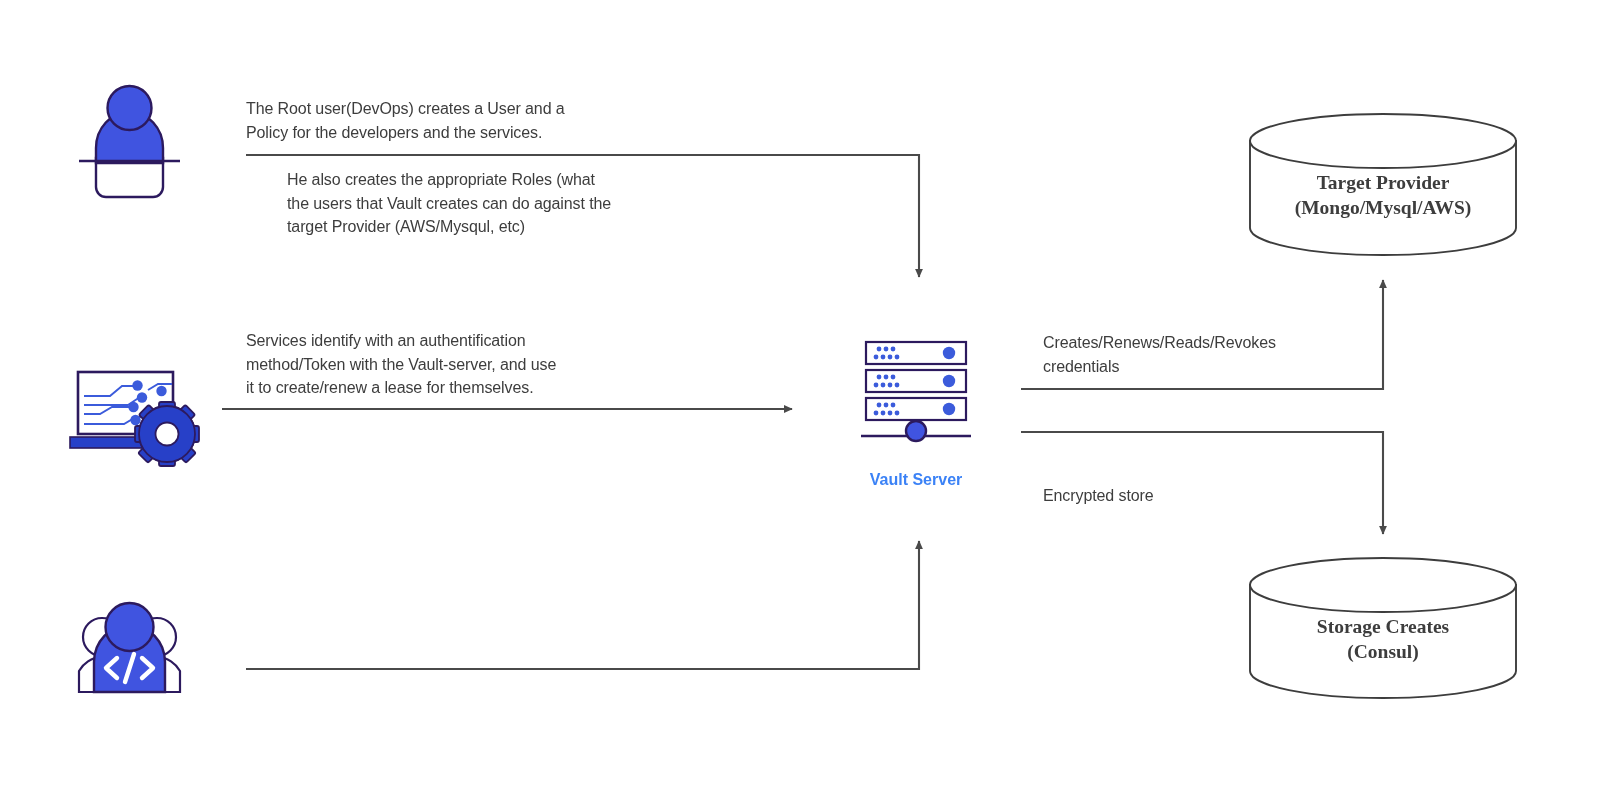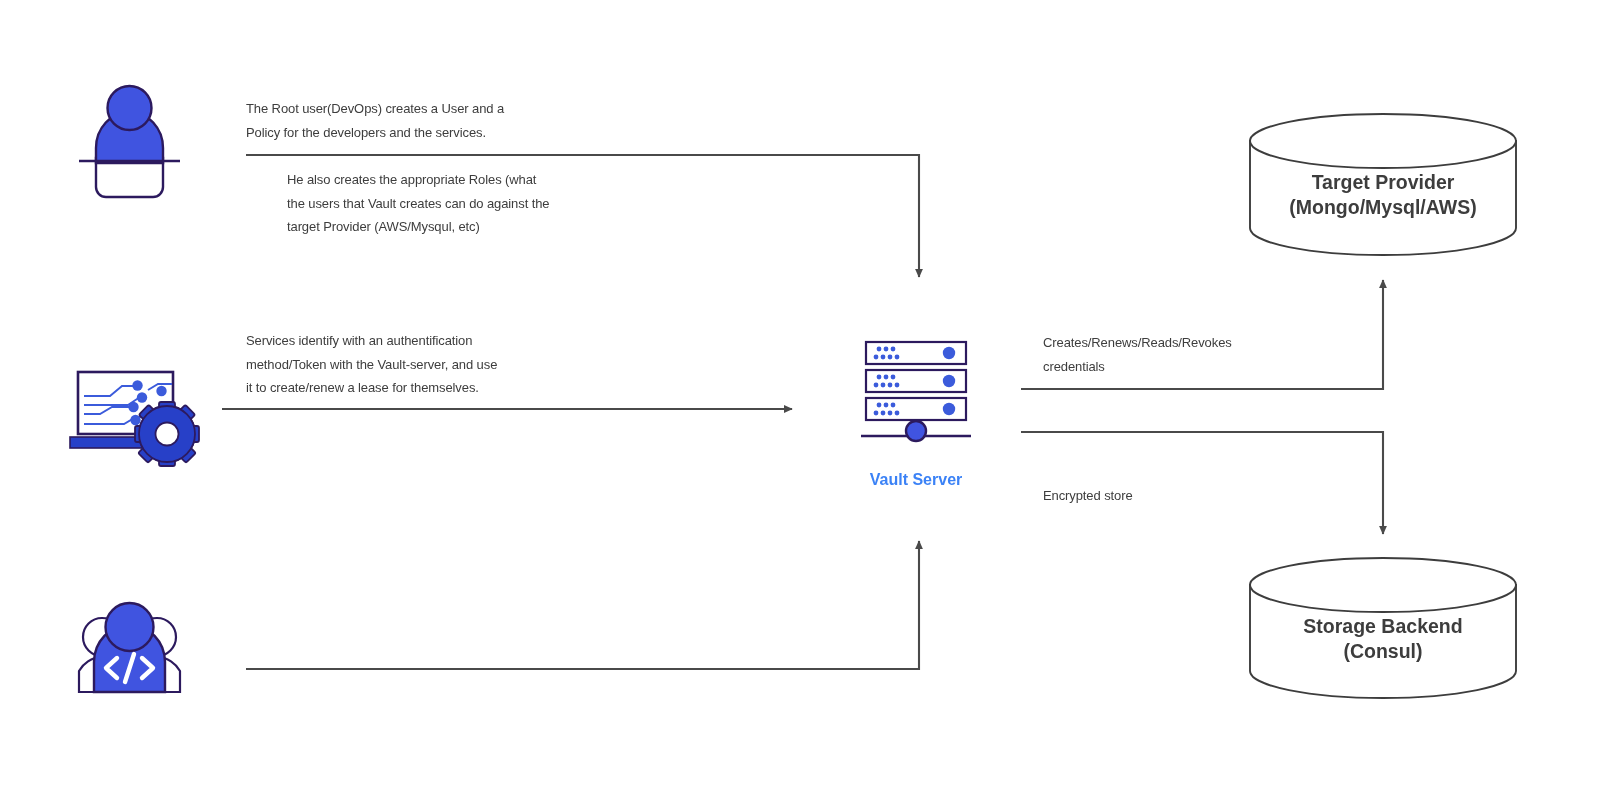--- a/index.html
+++ b/index.html
@@ -22,29 +22,29 @@
     position: absolute;
     left: 0;
     top: 0;
     width: 1600px;
     height: 801px;
   }
   .txt {
     position: absolute;
     color: #3d3d3d;
     font-family: "Liberation Sans", sans-serif;
-    font-size: 13px;
+    font-size: 16px;
     line-height: 23.5px;
     white-space: pre-line;
     letter-spacing: -0.1px;
   }
   .node-label {
     position: absolute;
     color: #3d3d3d;
-    font-family: Liberation Sans, sans-serif;
+    font-family: Liberation Serif, serif;
     font-weight: bold;
     font-size: 19.5px;
     line-height: 25px;
     text-align: center;
     white-space: pre-line;
   }
   .vault-label {
     position: absolute;
     color: #3b82f6;
     font-family: "Liberation Sans", sans-serif;
@@ -217,16 +217,16 @@
   <div class="txt" style="left:1043px; top:331px; width:340px;">Creates/Renews/Reads/Revokes
 credentials</div>
 
   <div class="txt" style="left:1043px; top:440px; width:300px;margin-top:44px;">Encrypted store</div>
 
   <div class="vault-label" style="left:796px; top:471px;">Vault Server</div>
 
   <div class="node-label" style="left:1250px; top:170px; width:266px;">Target Provider
 (Mongo/Mysql/AWS)</div>
 
-  <div class="node-label" style="left:1250px; top:614px; width:266px;">Storage Backend
+  <div class="node-label" style="left:1250px; top:614px; width:266px;">Storage Creates
 (Consul)</div>
 
 </div>
 
 </body></html>

